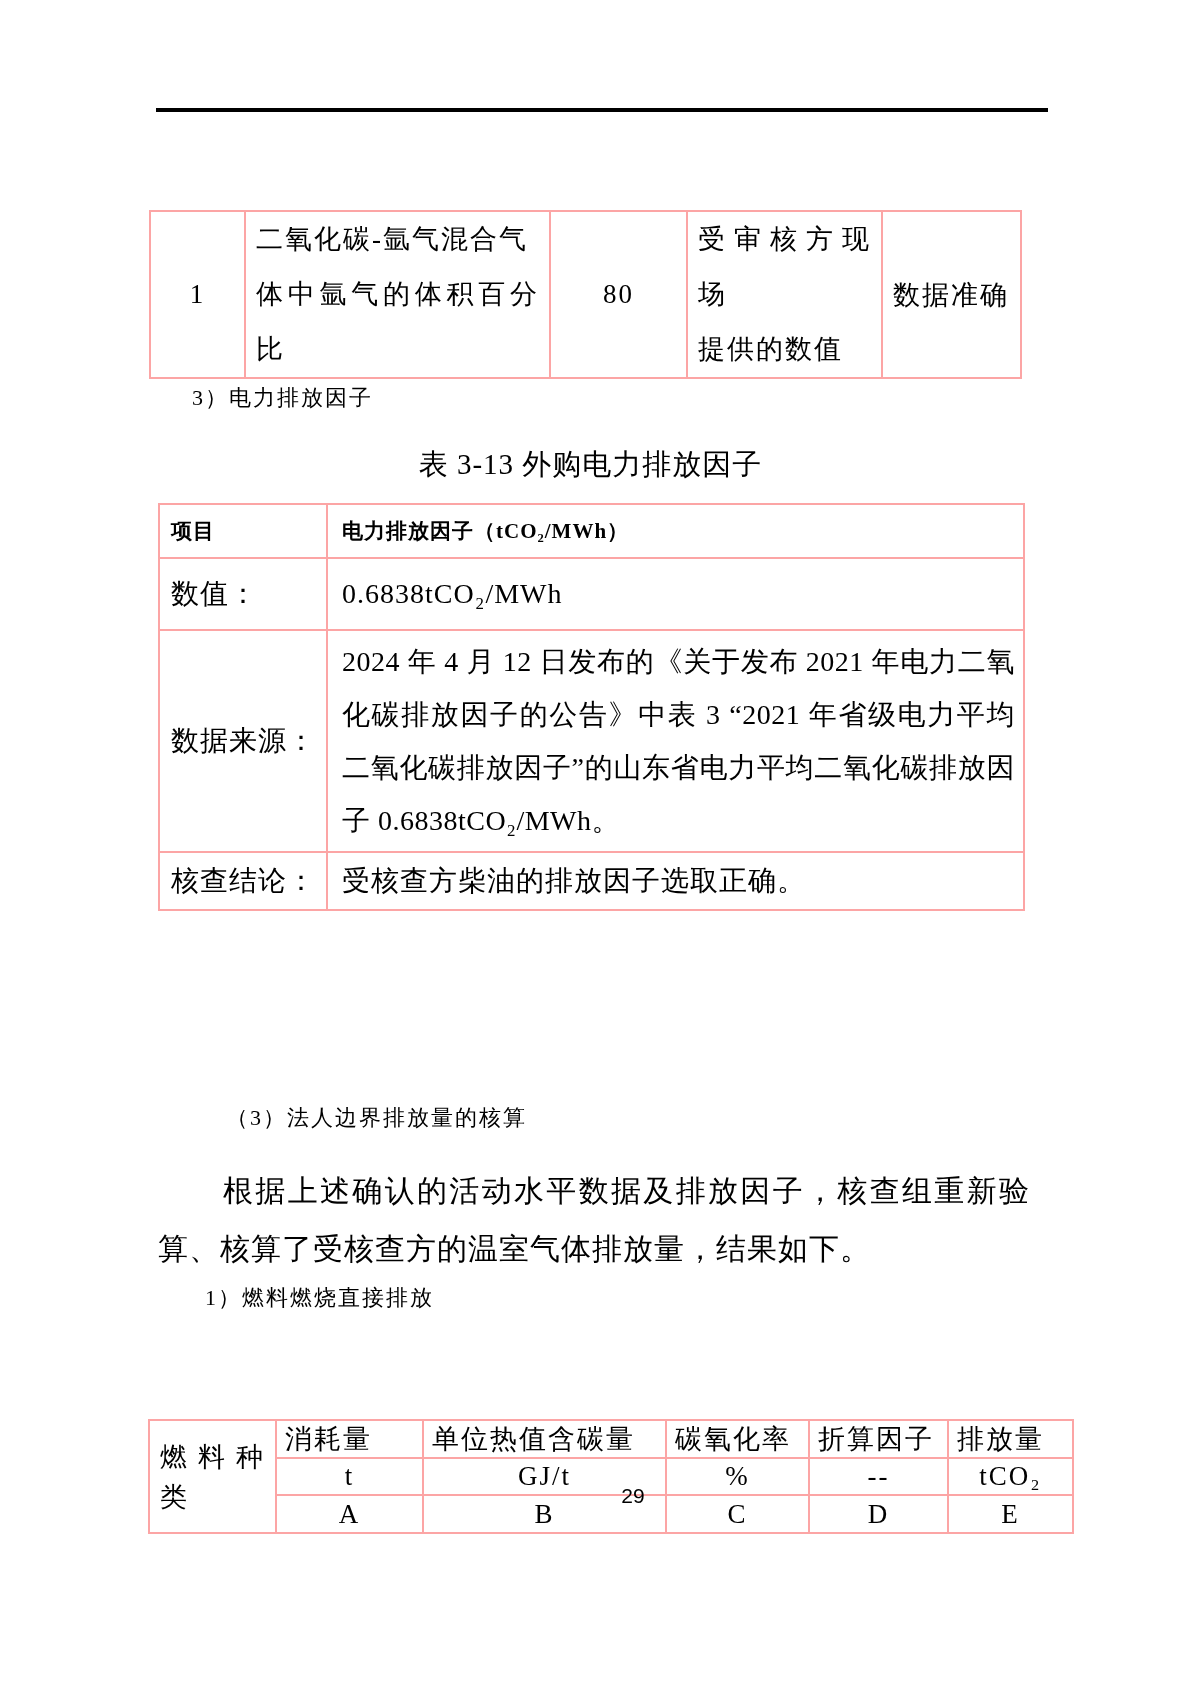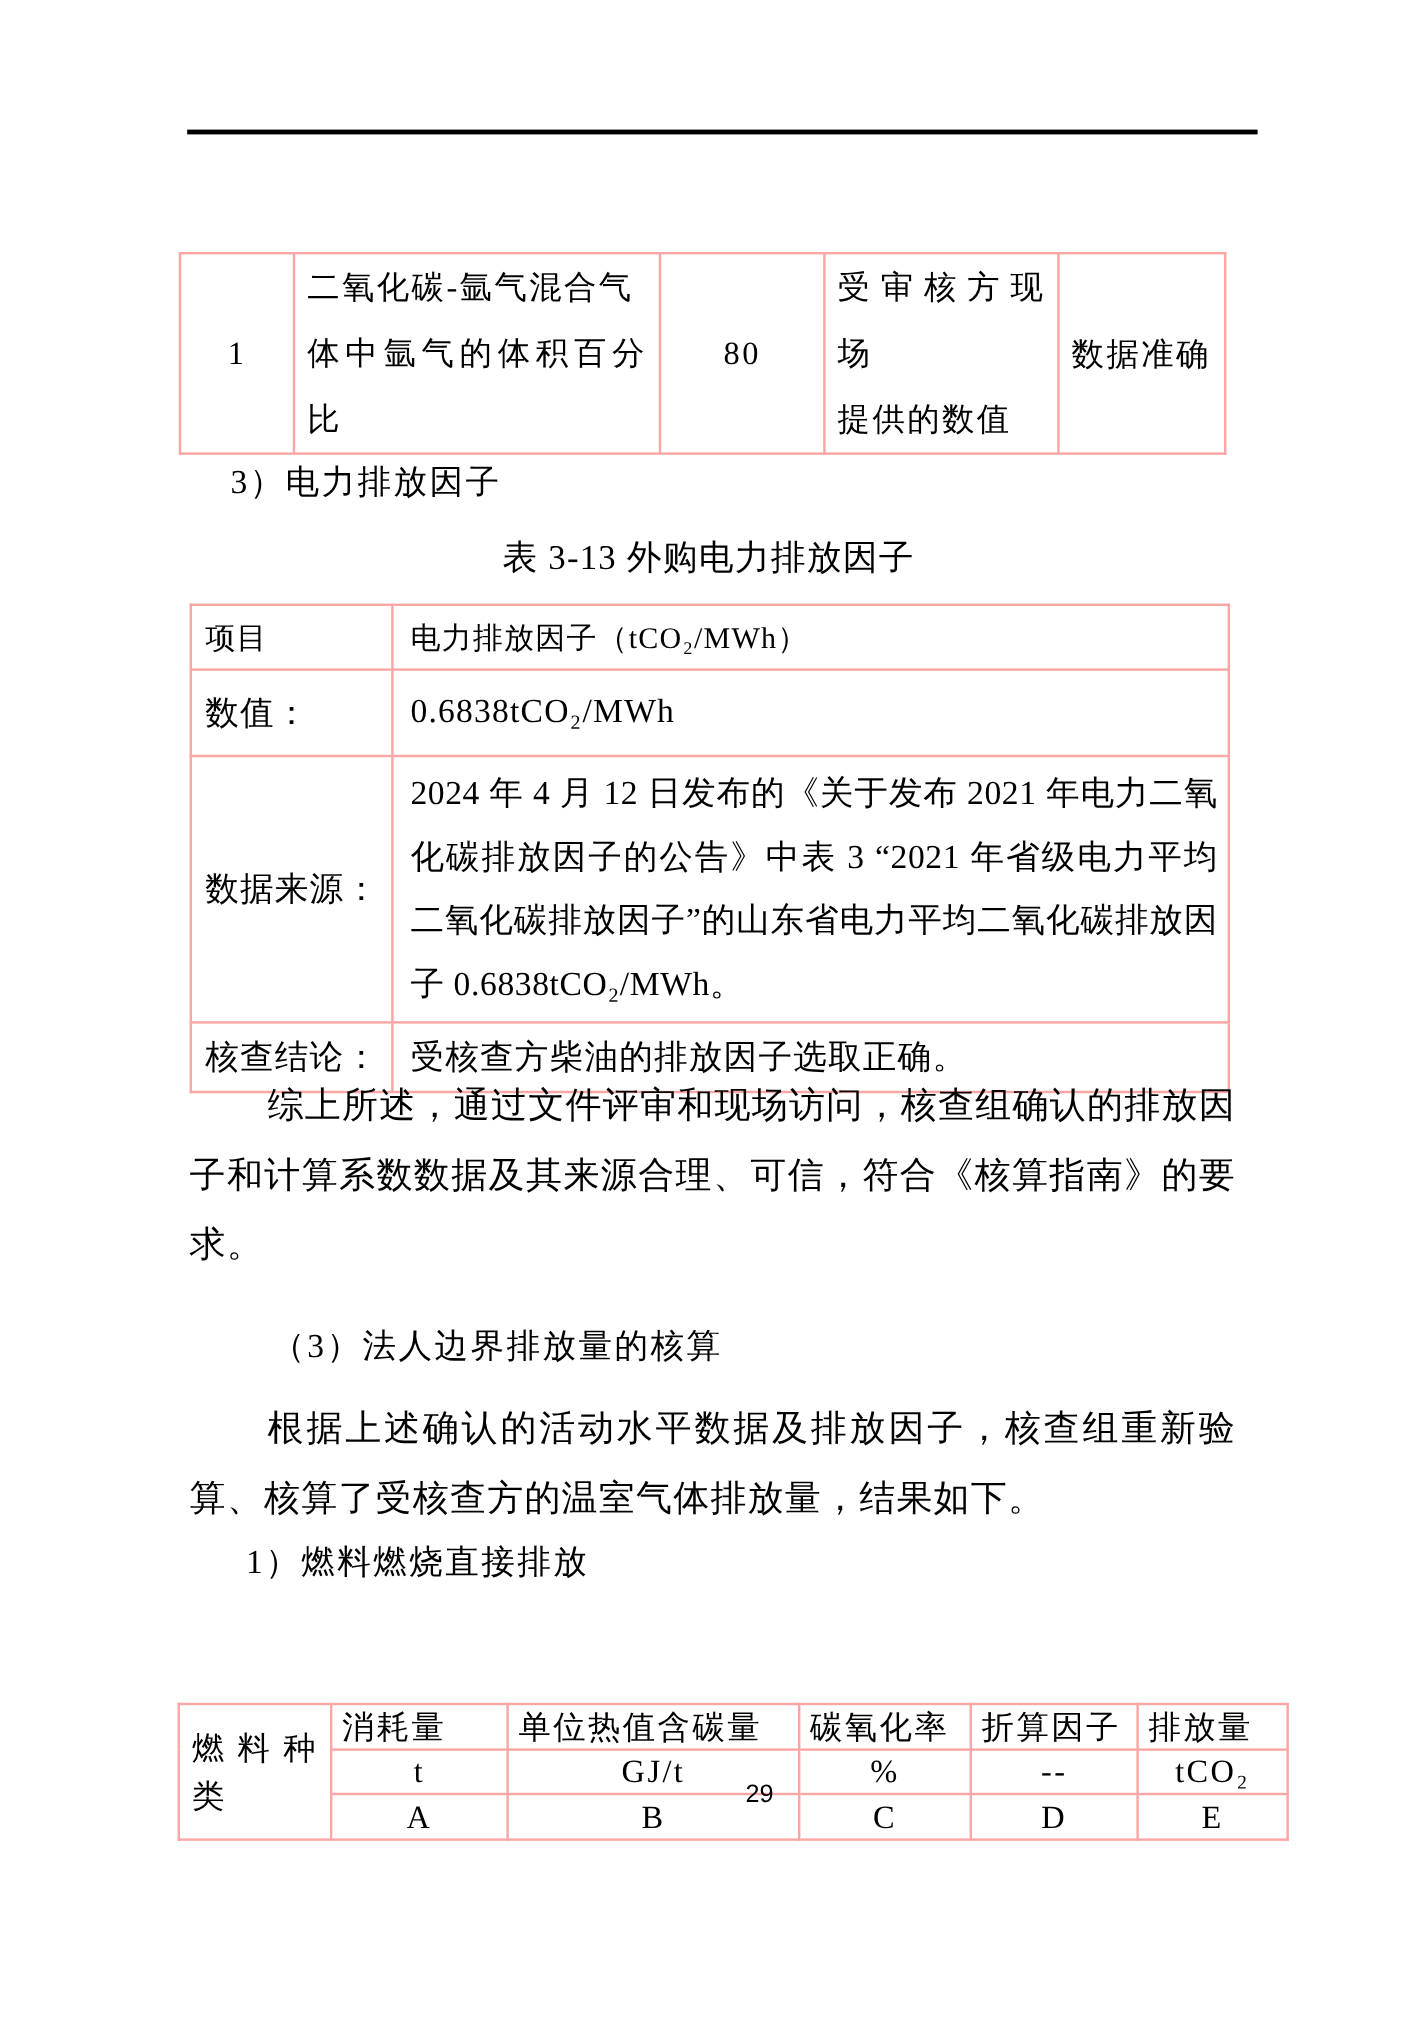--- a/index.html
+++ b/index.html
@@ -13,29 +13,29 @@
   table.tbl { position:absolute; border-collapse:collapse; table-layout:fixed; }
   table.tbl td { border:2px solid #fca5a5; vertical-align:middle; overflow:hidden; }
 
   
   .top-table { left:149px; top:210px; width:871px; height:128px; font-size:27px; letter-spacing:2px; }
   .top-table td { padding:0 10px; }
   .prewrap { white-space:pre-line; line-height:55px; }
   .ctr { text-align:center; }
   .just { text-align:justify; }
 
-  .heading { position:absolute; font-size:28px; letter-spacing:2px; white-space:nowrap; }
+  .heading { position:absolute; font-size:22px; letter-spacing:2px; white-space:nowrap; }
   .h-elec { left:192px; top:383px; }
   .caption { position:absolute; left:158px; top:445px; width:865px; text-align:center; font-size:29px; letter-spacing:1px; }
 
   
   .factor-table { left:158px; top:503px; width:865px; font-size:28px; letter-spacing:1px; }
   .factor-table td { padding:0 8px 0 11px; }
   .factor-table td.val { padding-left:14px; }
-  .factor-table tr.hdr td { font-weight:normal; font-size:25px; }
+  .factor-table tr.hdr td { font-weight:bold; font-size:21px; }
   .src-text { text-align:justify; line-height:53px; letter-spacing:0.5px; padding-top:4px; padding-bottom:4px; }
 
   .para { position:absolute; left:158px; width:872px; margin:0; font-size:30px; line-height:58px;
           text-align:justify; text-indent:65px; letter-spacing:1px; }
   .p-summary { top:893px; }
   .p-recalc { top:1162px; }
   .h-legal { left:158px; top:1103px; text-indent:68px; }
   .h-fuel  { left:158px; top:1283px; text-indent:47px; }
 
   
@@ -97,21 +97,20 @@
       <td>数据来源：</td>
       <td class="val src-text">2024 年 4 月 12 日发布的《关于发布 2021 年电力二氧化碳排放因子的公告》中表 3 “2021 年省级电力平均二氧化碳排放因子”的山东省电力平均二氧化碳排放因子 0.6838tCO₂/MWh。</td>
     </tr>
     <tr style="height:58px">
       <td>核查结论：</td>
       <td class="val">受核查方柴油的排放因子选取正确。</td>
     </tr>
   </tbody>
     </table>
 
-  <p class="para p-summary">综上所述，通过文件评审和现场访问，核查组确认的排放因子和计算系数数据及其来源合理、可信，符合《核算指南》的要求。</p>
 
   <div class="heading h-legal">（3）法人边界排放量的核算</div>
 
   <p class="para p-recalc">根据上述确认的活动水平数据及排放因子，核查组重新验算、核算了受核查方的温室气体排放量，结果如下。</p>
 
   <div class="heading h-fuel">1）燃料燃烧直接排放</div>
 
   <table class="tbl fuel-table">
     <colgroup>
         <col style="width:127px">

